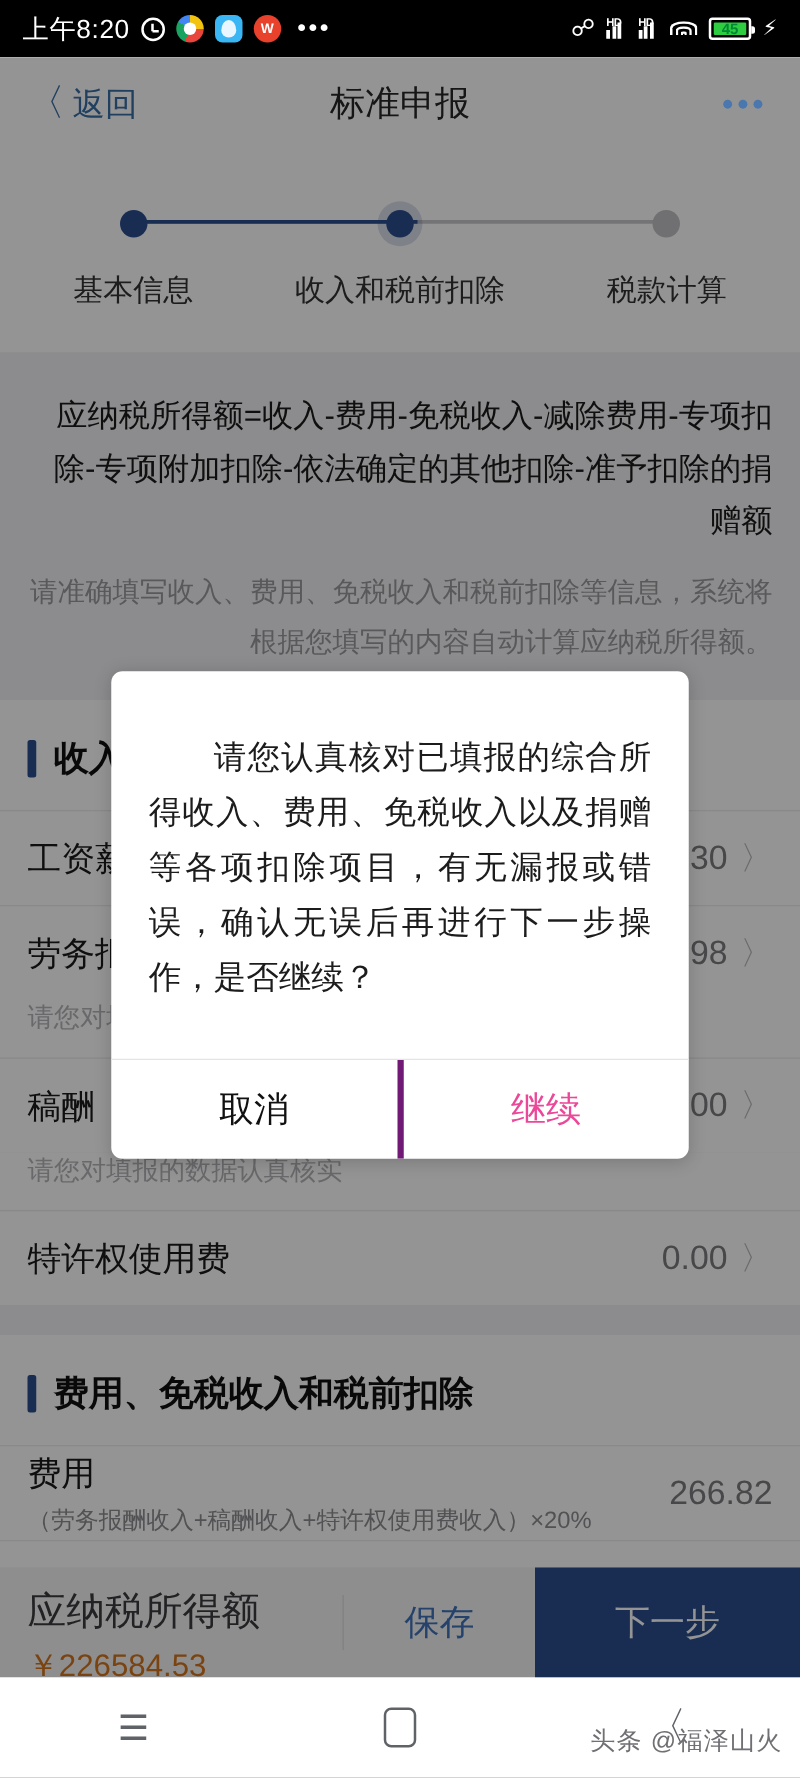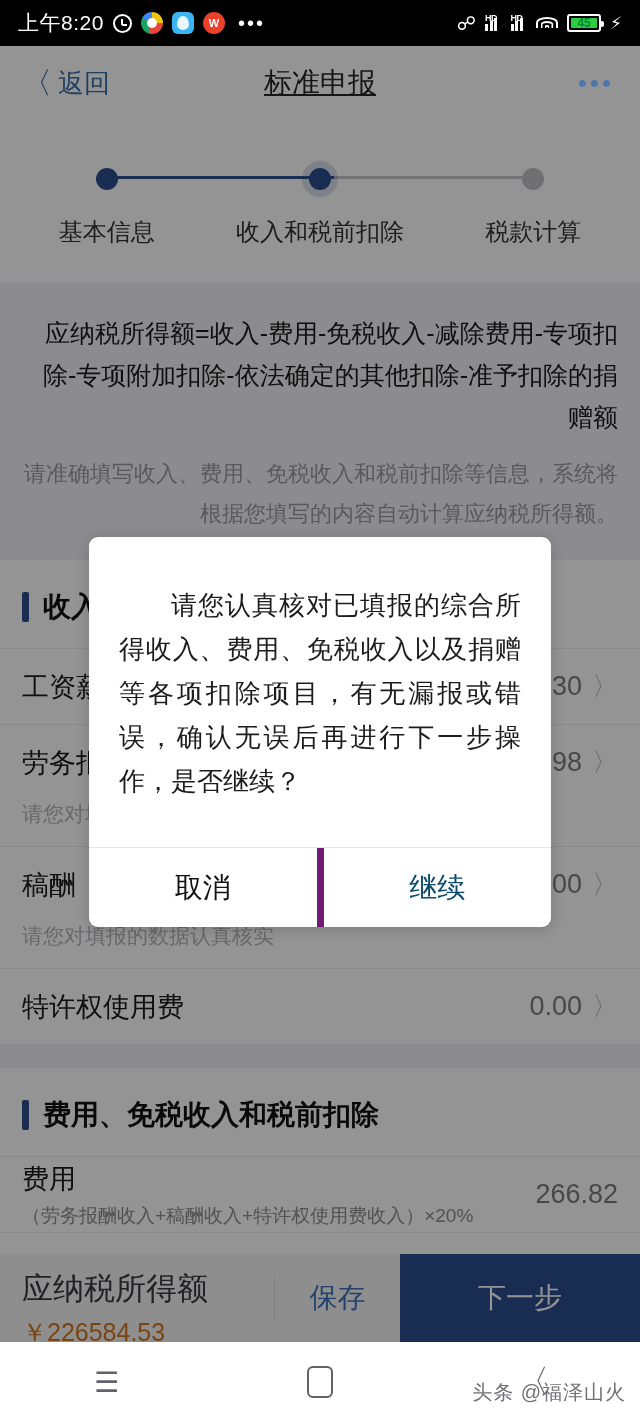--- a/index.html
+++ b/index.html
@@ -50,21 +50,21 @@
   .batt .fill{ position:absolute; inset:2px; background:#2ecc40; border-radius:1px; }
   .batt .bnum{ position:relative; z-index:2; width:100%; text-align:center; font-size:12px; color:#083; font-weight:bold; }
   .bolt{ font-size:17px; }
 
   
   #page{ position:absolute; top:46px; left:0; width:640px; height:1296px; background:#f2f2f4; }
 
   .navbar{ height:74px; background:#fff; display:flex; align-items:center; position:relative; }
   .nav-back{ display:flex; align-items:center; gap:6px; color:#3a6ea5; font-size:26px; padding-left:22px; }
   .nav-back .chev{ font-size:30px; line-height:26px; font-weight:300; }
-  .nav-title{ position:absolute; left:0; right:0; text-align:center; font-size:28px; color:#262626;text-decoration:underline; }
+  .nav-title{ position:absolute; left:0; right:0; text-align:center; font-size:28px; color:#262626; }
   .nav-more{ margin-left:auto; padding-right:26px; color:#4a77ad; font-size:26px; letter-spacing:3px; line-height:10px; z-index:2; }
 
   .stepper{ background:#fff; padding:44px 0 34px; }
   .step-line{ position:relative; height:26px; margin:0 96px; }
   .track{ position:absolute; top:12px; left:14px; right:14px; height:3px; background:#c9c9cc; }
   .track-done{ position:absolute; top:12px; left:14px; width:50%; height:3px; background:#2b4f90; }
   .dot{ position:absolute; top:4px; width:22px; height:22px; border-radius:50%; background:#c2c2c6; }
   .dot.d1{ left:0; background:#2b4f90; }
   .dot.d2{ left:50%; margin-left:-11px; background:#2b4f90; box-shadow:0 0 0 7px rgba(43,79,144,.18); }
   .dot.d3{ right:0; }
@@ -91,37 +91,37 @@
   .caret-up{ font-size:22px; color:#9a9a9e; }
   .gap{ height:24px; background:#f2f2f4; }
 
   
   .bottombar{ position:absolute; bottom:0; left:0; width:640px; height:88px; background:#f4f4f6; display:flex; align-items:stretch; }
   .bb-amount{ width:274px; padding:14px 0 0 22px; }
   .bb-amount .t{ font-size:31px; color:#3b3b3f; }
   .bb-amount .v{ font-size:25px; color:#d2741c; margin-top:6px; }
   .bb-sep{ width:1px; background:#dcdce0; margin:22px 0; }
   .bb-save{ flex:1; display:flex; align-items:center; justify-content:center; color:#3e72b8; font-size:28px; }
-  .bb-next{ width:240px; background:#2b4f90; color:#fff; font-size:28px; display:flex; align-items:center; justify-content:center; }
+  .bb-next{ width:212px; background:#2b4f90; color:#fff; font-size:28px; display:flex; align-items:center; justify-content:center; }
 
   
   #dim{ position:absolute; top:46px; left:0; width:640px; height:1296px; background:rgba(0,0,0,.42); }
 
   
   #dialog{
     position:absolute; left:89px; top:537px; width:462px;
     background:#fff; border-radius:9px; overflow:hidden;
     box-shadow:0 2px 14px rgba(0,0,0,.18);
   }
   .dlg-body{ padding:46px 30px 44px; }
   .dlg-msg{ font-size:26px; line-height:44px; color:#1c1c1c; text-align:justify; text-indent:2em; }
   .dlg-actions{ display:flex; border-top:1px solid #e4e4e6; height:80px; }
   .dlg-btn{ flex:1; display:flex; align-items:center; justify-content:center; font-size:28px; }
   .dlg-btn.cancel{ color:#111; }
-  .dlg-btn.confirm{ color:#0c4a6e; border-left:7px solid #701a75;font-family:Liberation Mono, monospace; }
+  .dlg-btn.confirm{ color:#ec4899; border-left:5px solid #701a75;font-family:Liberation Mono, monospace; }
 
   
   .navbuttons{ position:absolute; bottom:0; left:0; width:640px; height:80px; background:#fff; display:flex; align-items:center; }
   .navbuttons .nb{ flex:1; display:flex; align-items:center; justify-content:center; color:#5f6368; }
   .nb-menu{ font-size:28px; }
   .nb-home{ width:26px; height:32px; border:2.5px solid #5f6368; border-radius:6px; }
   .nb-back{ font-size:32px; font-weight:300; }
   .watermark{ position:absolute; right:14px; bottom:16px; font-size:20px; color:#6f6f74; letter-spacing:1px; }
 </style>
 </head>

